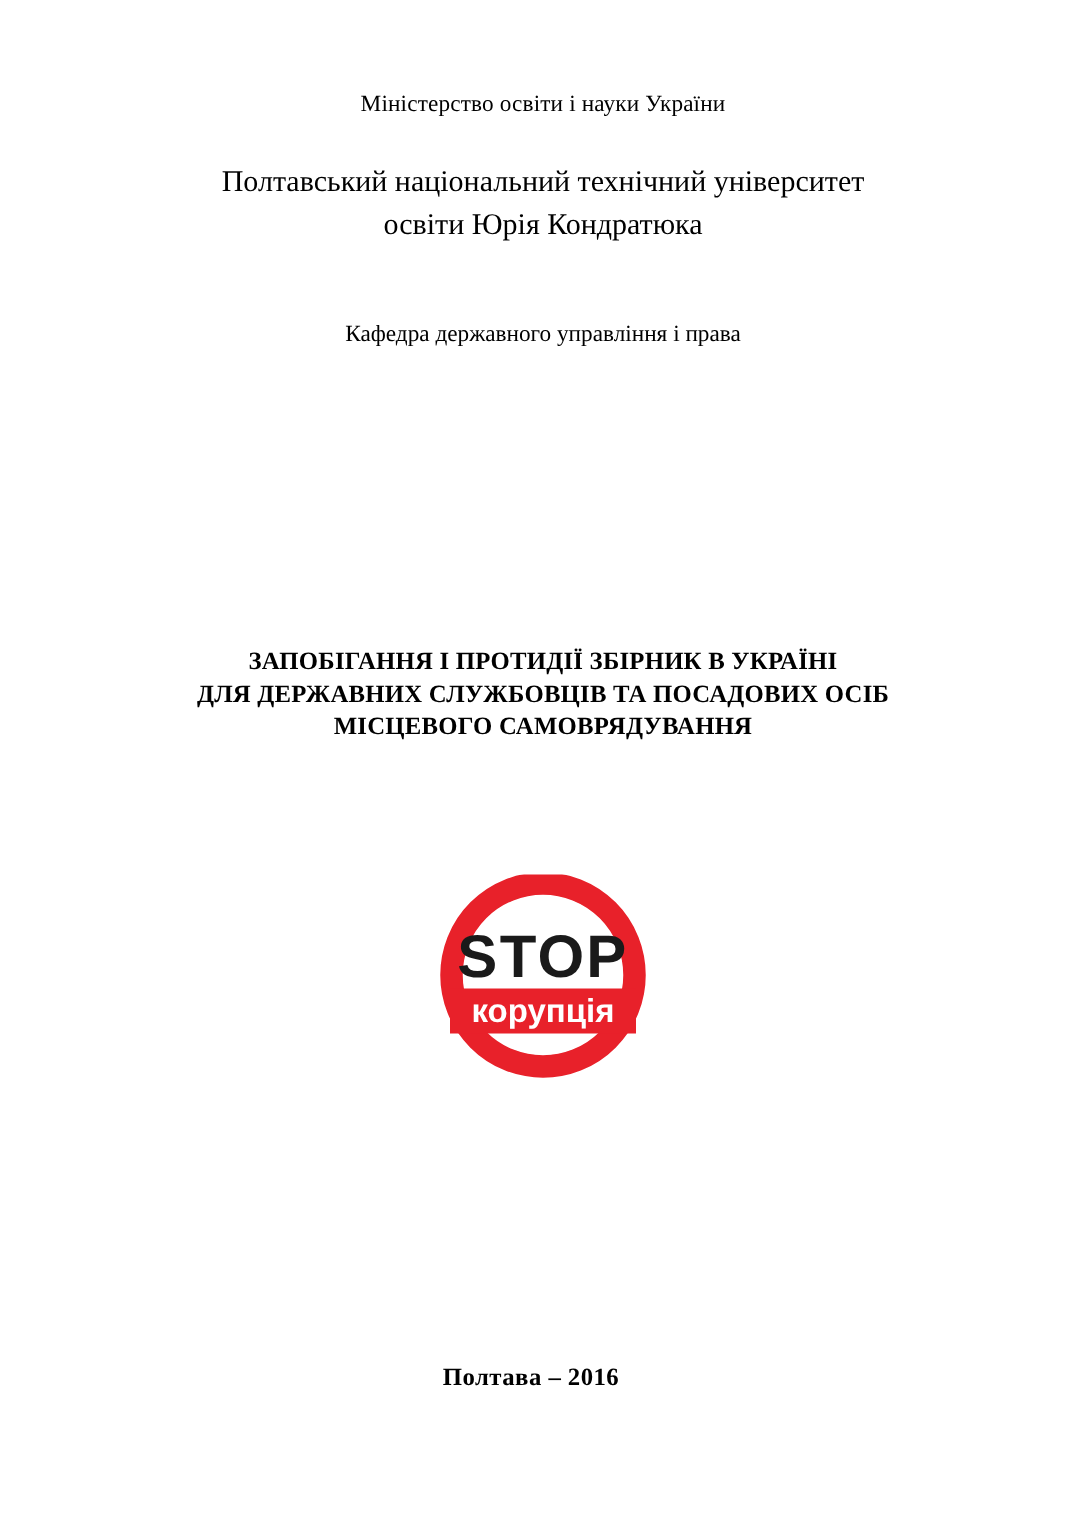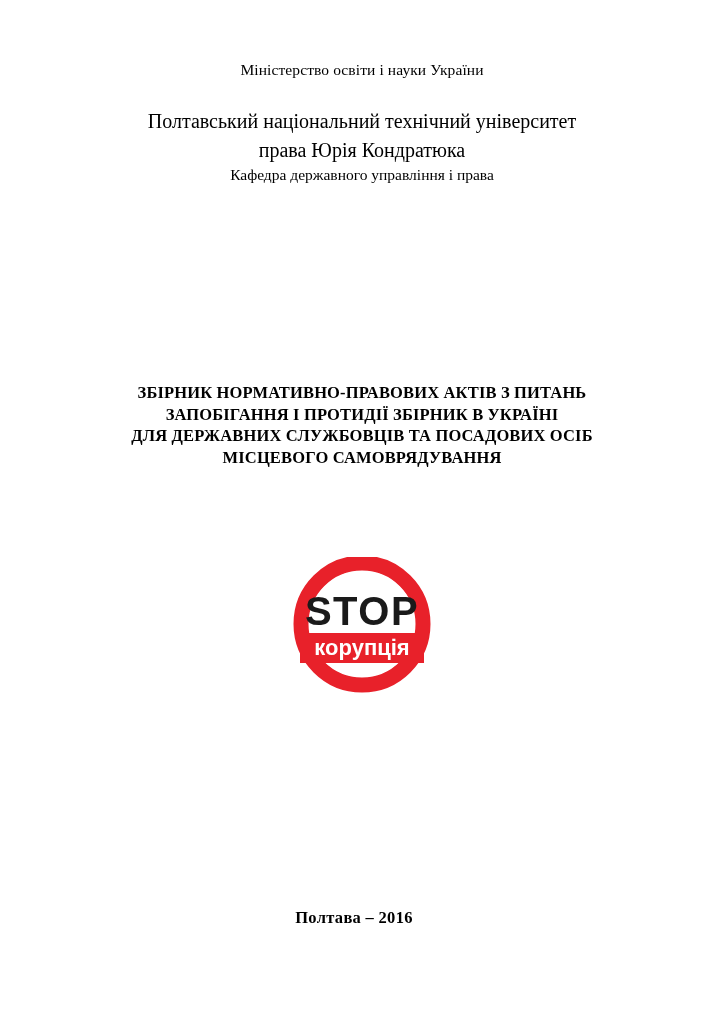--- a/index.html
+++ b/index.html
@@ -36,20 +36,21 @@
     font-size: 15.5px;
     line-height: 1.35;
     letter-spacing: 0.1px;
   }
   .university {
     margin-top: 26px;
     font-size: 20px;
     line-height: 1.45;
   }
   .department {
+    margin-top: 48px;
     font-size: 15.5px;
     line-height: 1.35;
   }
 
   
   .title-block {
     margin-top: 196px;
     text-align: center;
     width: 100%;
     font-weight: bold;
@@ -98,28 +99,27 @@
 </head>
 <body>
 
 <div class="page">
 
   <div class="header-block">
     <div class="ministry">Міністерство освіти і науки України</div>
 
     <div class="university">
       <div>Полтавський національний технічний університет</div>
-      <div>права Юрія Кондратюка</div>
+      <div>освіти Юрія Кондратюка</div>
     </div>
 
     <div class="department">Кафедра державного управління і права</div>
   </div>
 
   <div class="title-block">
-    <span class="title-line">ЗБІРНИК НОРМАТИВНО-ПРАВОВИХ АКТІВ З ПИТАНЬ</span>
     <span class="title-line">ЗАПОБІГАННЯ І ПРОТИДІЇ ЗБІРНИК В УКРАЇНІ</span>
     <span class="title-line">ДЛЯ ДЕРЖАВНИХ СЛУЖБОВЦІВ ТА ПОСАДОВИХ ОСІБ</span>
     <span class="title-line">МІСЦЕВОГО САМОВРЯДУВАННЯ</span>
   </div>
 
   <div class="emblem-wrap">
     <div class="emblem">
       <svg width="168" height="140" viewBox="0 0 168 140" xmlns="http://www.w3.org/2000/svg">
 
         <circle cx="84" cy="67" r="61" fill="none" stroke="#e8212a" stroke-width="15"></circle>

